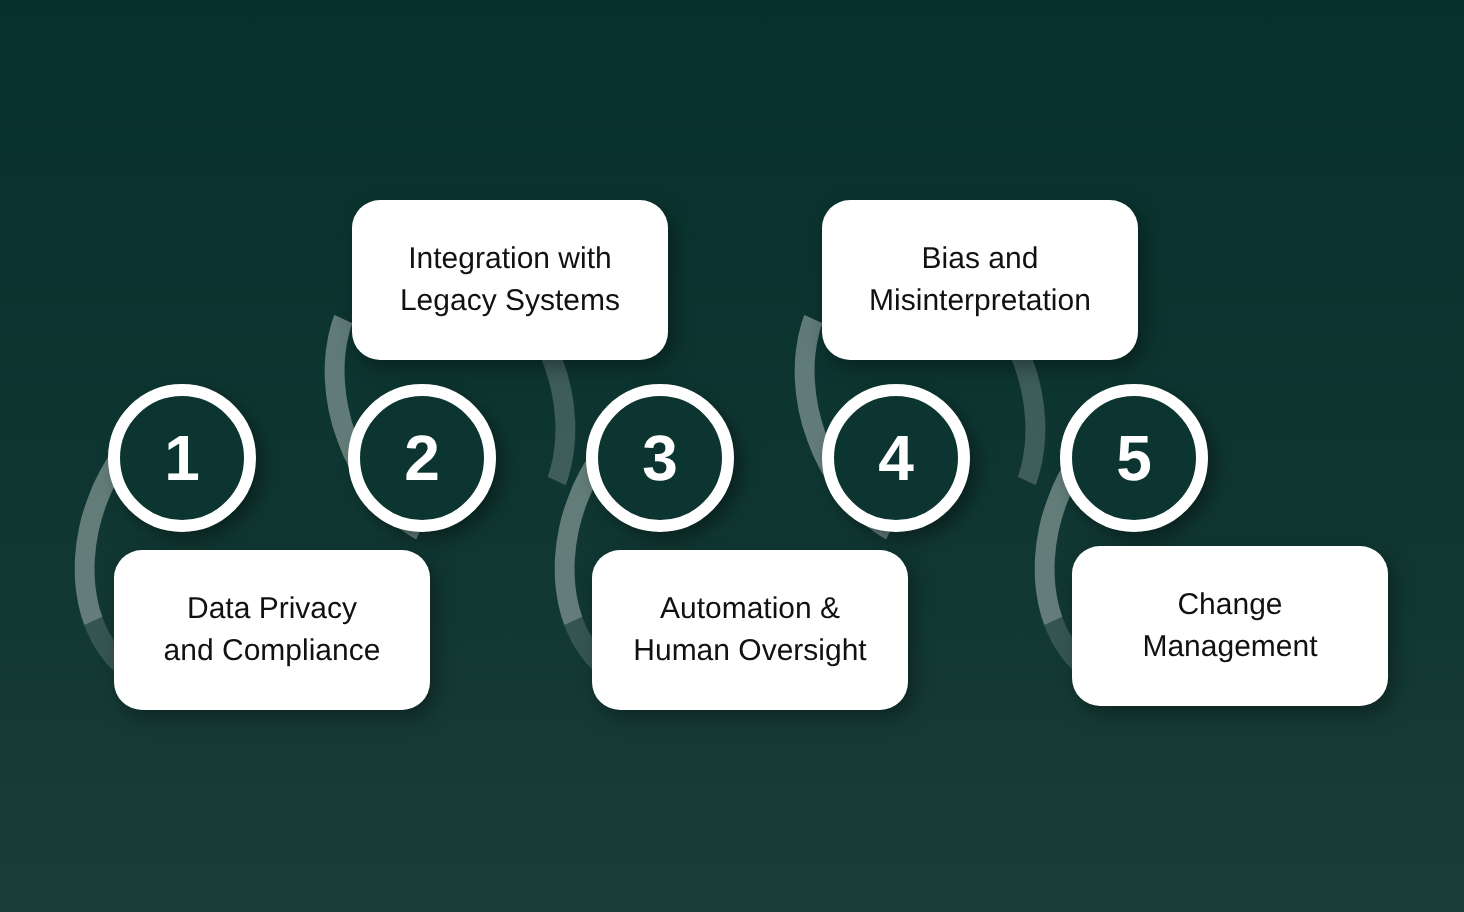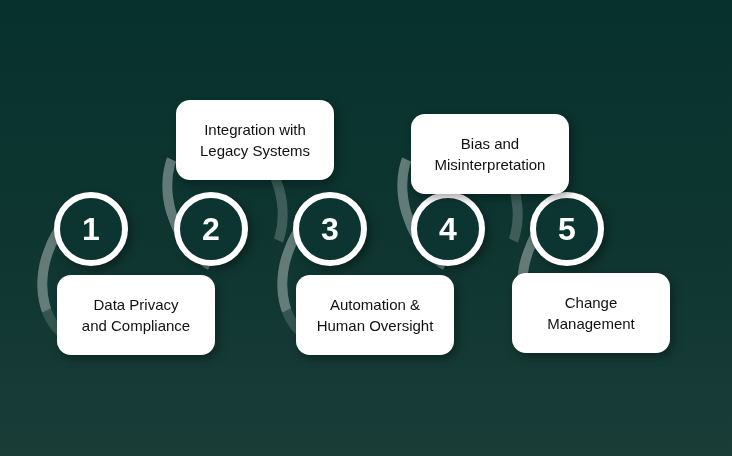--- a/index.html
+++ b/index.html
@@ -58,20 +58,20 @@
 and Compliance</span>
   </div>
 <div class="box" style="left:176px;top:100px;">
     <span>Integration with
 Legacy Systems</span>
   </div>
 <div class="box" style="left:296px;top:275px;">
     <span>Automation &amp;
 Human Oversight</span>
   </div>
-<div class="box" style="left:411px;top:114px;justify-content:center;">
+<div class="box" style="left:411px;top:100px;justify-content:center;">
     <span>Bias and
 Misinterpretation</span>
   </div>
-<div class="box" style="left:512px;top:273px;">
+<div class="box" style="left:536px;top:273px;">
     <span>Change
 Management</span>
   </div>
 
 </body></html>

